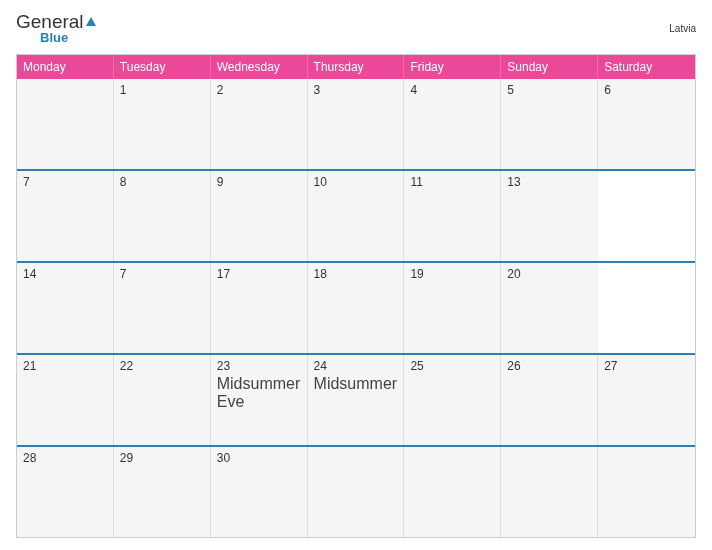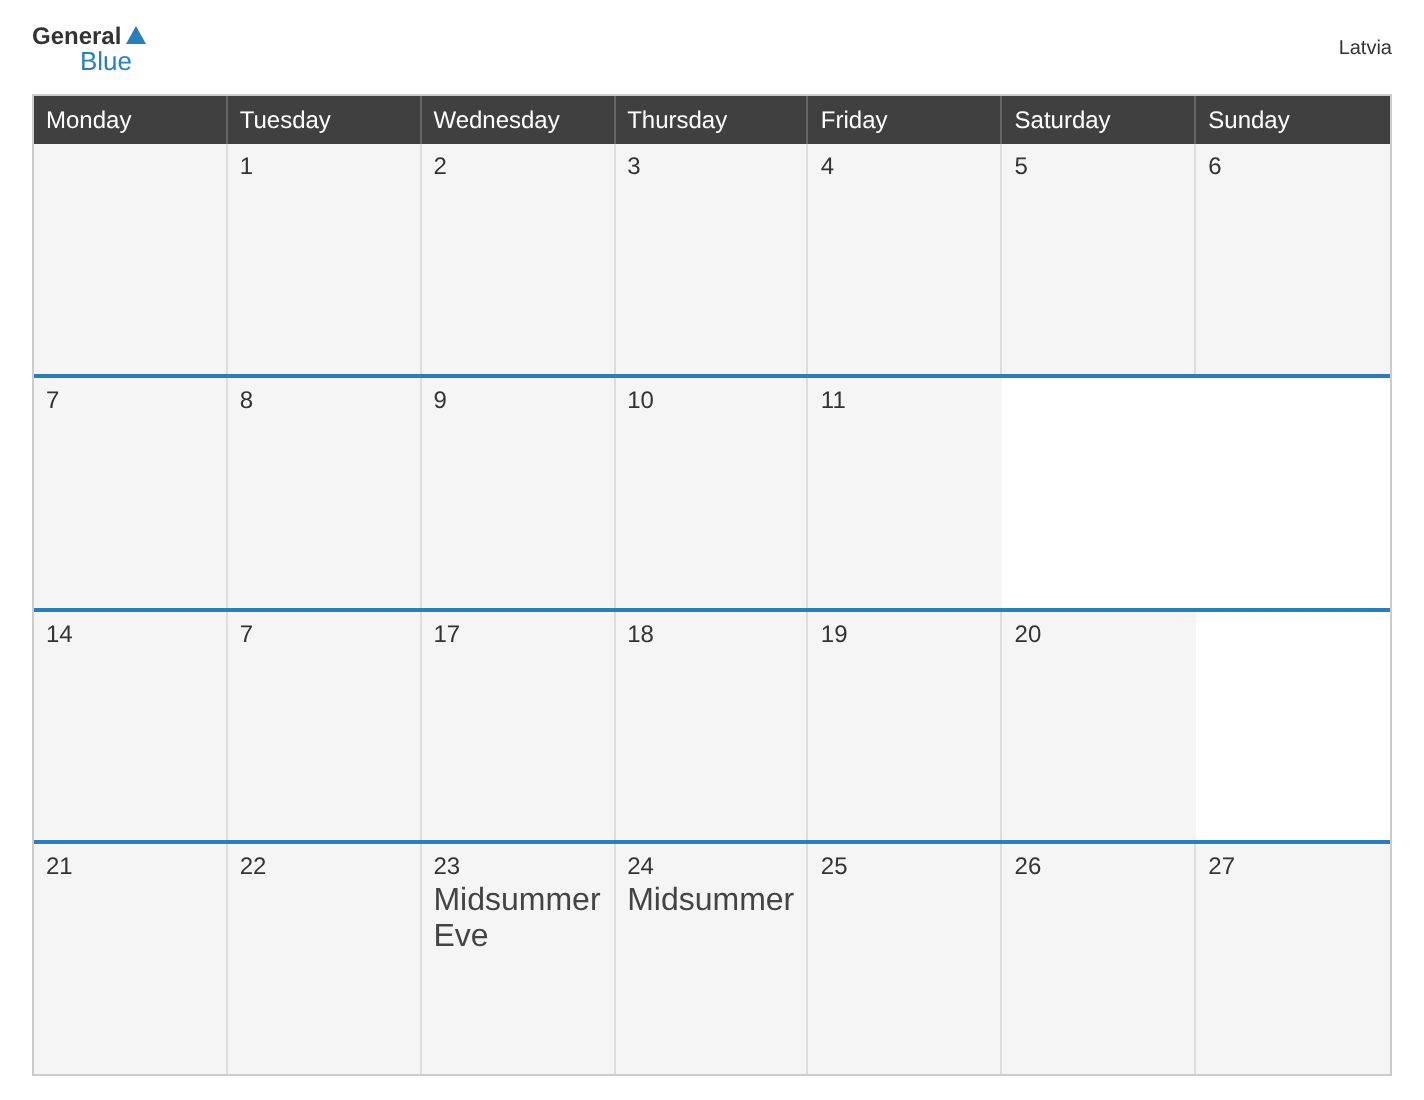--- a/index.html
+++ b/index.html
@@ -43,21 +43,21 @@
     
     .calendar {
       flex: 1;
       display: flex;
       flex-direction: column;
       border: 1px solid #ccc;
     }
     .cal-header {
       display: grid;
       grid-template-columns: repeat(7, 1fr);
-      background: #404040;
+      background: #ec4899;
     }
     .cal-header-cell {
       color: #fff;
       font-size: 12px;
       padding: 5px 6px;
       text-align: left;
       font-weight: normal;
       border-right: 1px solid rgba(255,255,255,0.2);
     }
     .cal-header-cell:last-child { border-right: none; }
@@ -96,36 +96,36 @@
       margin-top: 2px;
     }
   </style>
 </head>
 <body>
 
 <div class="page">
 
   <div class="header">
     <div class="logo">
-      <span style="font-size:12px;font-weight:bold;color:#333;">General<span style="display:inline-block;width:0;height:0;border-left:5px solid transparent;border-right:5px solid transparent;border-bottom:9px solid #2980b9;margin-left:2px;vertical-align:middle;position:relative;top:-1px;"></span></span>
-      <span style="font-size:13px;font-weight:normal;color:#2980b9;padding-left:24px;">Blue</span>
+      <span style="font-size:19px;font-weight:normal;color:#333;">General<span style="display:inline-block;width:0;height:0;border-left:5px solid transparent;border-right:5px solid transparent;border-bottom:9px solid #2980b9;margin-left:2px;vertical-align:middle;position:relative;top:-1px;"></span></span>
+      <span style="font-size:13px;font-weight:bold;color:#2980b9;padding-left:24px;">Blue</span>
     </div>
     <div class="country">Latvia</div>
   </div>
 
   <div class="calendar">
 
     <div class="cal-header">
       <div class="cal-header-cell">Monday</div>
       <div class="cal-header-cell">Tuesday</div>
       <div class="cal-header-cell">Wednesday</div>
       <div class="cal-header-cell">Thursday</div>
       <div class="cal-header-cell">Friday</div>
+      <div class="cal-header-cell">Sunday</div>
       <div class="cal-header-cell">Saturday</div>
-      <div class="cal-header-cell">Sunday</div>
     </div>
 
     <div class="cal-body">
 
       <div class="cal-week">
         <div class="cal-day empty">
             <span class="day-number"></span>
           </div>
         <div class="cal-day">
             <span class="day-number">1</span>
@@ -155,20 +155,23 @@
             <span class="day-number">8</span>
           </div>
         <div class="cal-day">
             <span class="day-number">9</span>
           </div>
         <div class="cal-day">
             <span class="day-number">10</span>
           </div>
         <div class="cal-day">
             <span class="day-number">11</span>
+          </div>
+        <div class="cal-day">
+            <span class="day-number">13</span>
           </div>
       </div>
 
       <div class="cal-week">
         <div class="cal-day">
             <span class="day-number">14</span>
           </div>
         <div class="cal-day">
             <span class="day-number">7</span>
           </div>
@@ -205,16 +208,31 @@
             <span class="day-number">25</span>
           </div>
         <div class="cal-day">
             <span class="day-number">26</span>
           </div>
         <div class="cal-day">
             <span class="day-number">27</span>
           </div>
       </div>
 
+      <div class="cal-week" style="border-bottom: none;">
+        <div class="cal-day">
+            <span class="day-number">28</span>
+          </div>
+        <div class="cal-day">
+            <span class="day-number">29</span>
+          </div>
+        <div class="cal-day">
+            <span class="day-number">30</span>
+          </div>
+        <div class="cal-day empty"></div>
+        <div class="cal-day empty"></div>
+        <div class="cal-day empty"></div>
+        <div class="cal-day empty"></div>
+      </div>
 
     </div>
   </div>
 </div>
 
 </body></html>

